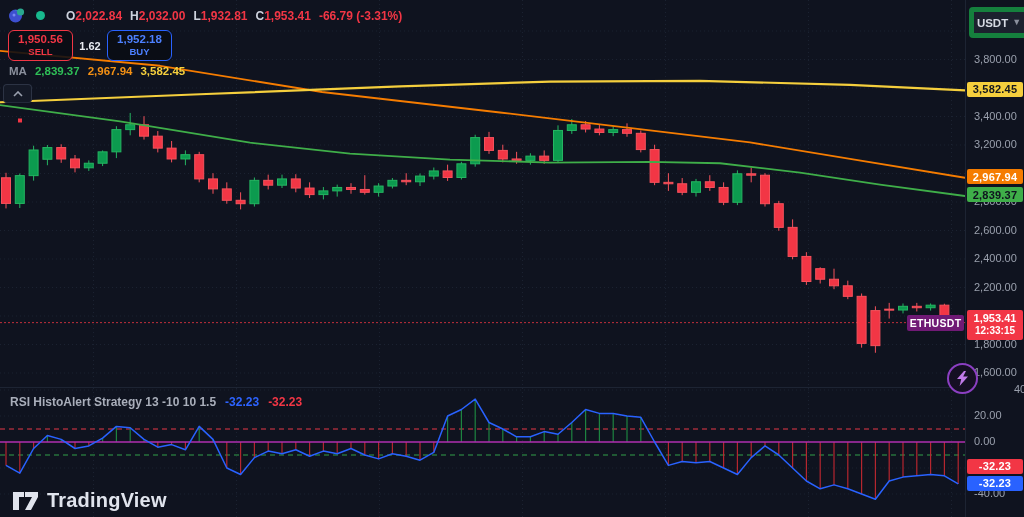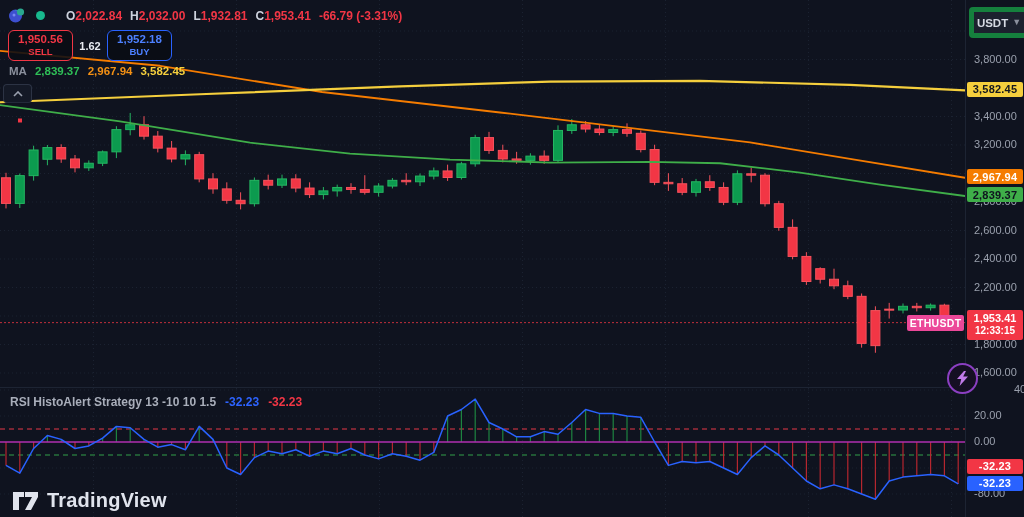--- a/index.html
+++ b/index.html
@@ -39,21 +39,21 @@
   .wm-text{font-size:20px;font-weight:700;color:#e0e4ed;letter-spacing:.2px}
   
   .axis{position:absolute;left:965px;top:0;width:59px;height:517px;border-left:1px solid #1d2433;z-index:4;background:transparent}
   .tick{position:absolute;left:8px;font-size:11px;color:#9aa0ad;z-index:1;white-space:nowrap}
   .badge{position:absolute;left:1px;width:56px;text-align:center;font-size:11px;font-weight:700;border-radius:2px;
     padding:1.5px 0;z-index:3;letter-spacing:.2px}
   .pbadge{position:absolute;left:1px;width:56px;background:#f23645;color:#fff;text-align:center;border-radius:2px;
     font-size:11px;font-weight:700;line-height:1.25;padding:2px 0;z-index:4}
   .pbadge .cd{font-size:10px;font-weight:600}
   
-  .symtag{position:absolute;left:907px;width:57px;height:16px;background:#ec4899;color:#fff;border-radius:2px;
+  .symtag{position:absolute;left:907px;width:57px;height:16px;background:#701a75;color:#fff;border-radius:2px;
     font-size:10.5px;font-weight:700;display:flex;align-items:center;justify-content:center;z-index:5;letter-spacing:.3px}
   
   .usdt{position:absolute;left:969px;top:7px;width:50px;height:21px;background:#1c212e;border:5px solid #15803d;
     border-radius:4px;color:#d6dae3;font-size:11.5px;font-weight:700;display:flex;align-items:center;
     justify-content:center;gap:4px;z-index:7;cursor:pointer}
   .usdt .chev{color:#8b909d;font-size:9px;line-height:1}
   
   .bolt{position:absolute;left:947px;top:363px;width:27px;height:27px;border-radius:50%;border:2px solid #8b3fc2;
     background:#150f23;display:flex;align-items:center;justify-content:center;z-index:6;cursor:pointer}
 </style>
@@ -394,21 +394,21 @@
       <div class="tick" style="top: 223.5px;">2,600.00</div>
       <div class="tick" style="top: 252px;">2,400.00</div>
       <div class="tick" style="top: 280.5px;">2,200.00</div>
       <div class="tick" style="top: 309px;">2,000.00</div>
       <div class="tick" style="top: 337.5px;">1,800.00</div>
       <div class="tick" style="top: 366px;">1,600.00</div>
       <div class="tick" style="top: 383px; padding-left: 40px;">40.00</div>
       <div class="tick" style="top: 409px;">20.00</div>
       <div class="tick" style="top: 435px;">0.00</div>
       <div class="tick" style="top: 461px;">-20.00</div>
-      <div class="tick" style="top: 487px;">-80.00</div>
+      <div class="tick" style="top: 487px;">-40.00</div>
       <div class="badge" style="top: 81.5009px; background: rgb(245, 207, 61); color: rgb(20, 24, 31);">3,582.45</div>
       <div class="badge" style="top: 169.069px; background: rgb(245, 124, 0); color: rgb(255, 255, 255);">2,967.94</div>
       <div class="badge" style="top: 187.39px; background: rgb(63, 174, 73); color: rgb(15, 19, 31);">2,839.37</div>
       <div class="badge" style="top: 458.899px; background: rgb(242, 54, 69); color: rgb(255, 255, 255);">-32.23</div>
       <div class="badge" style="top: 475.899px; background: rgb(41, 98, 255); color: rgb(255, 255, 255);">-32.23</div>
     </div>
 
   <div class="usdt">
     <span>USDT</span>
     <span class="chev">▼</span>

